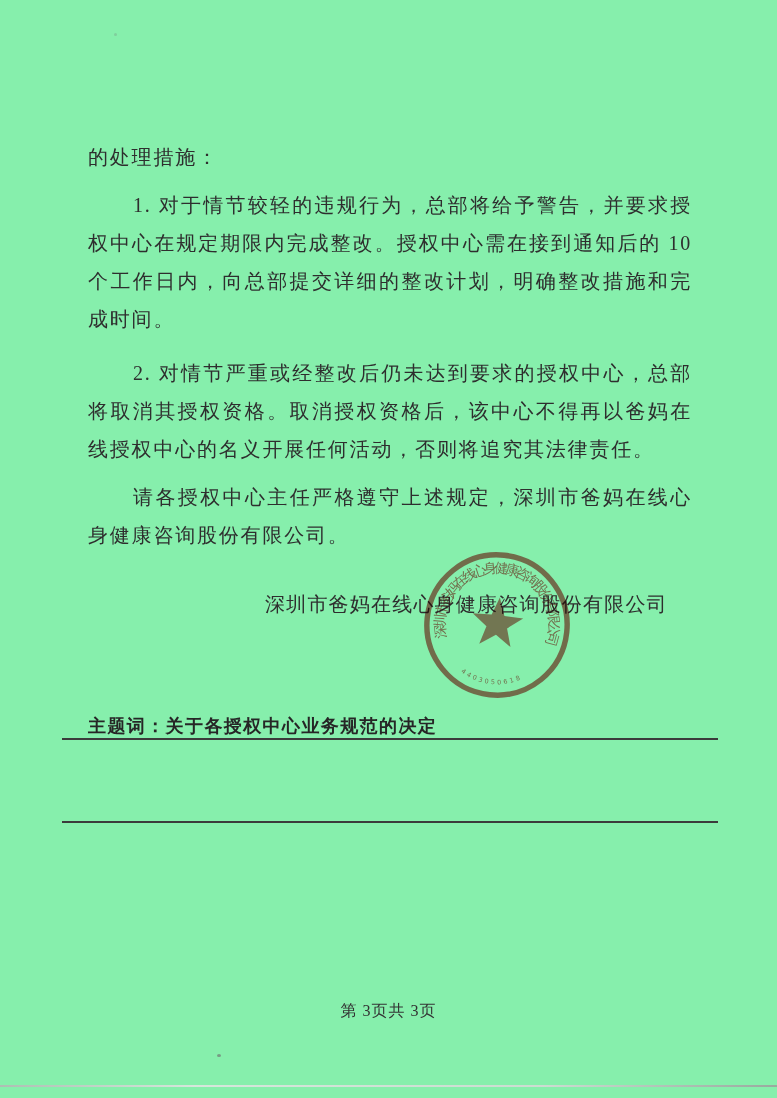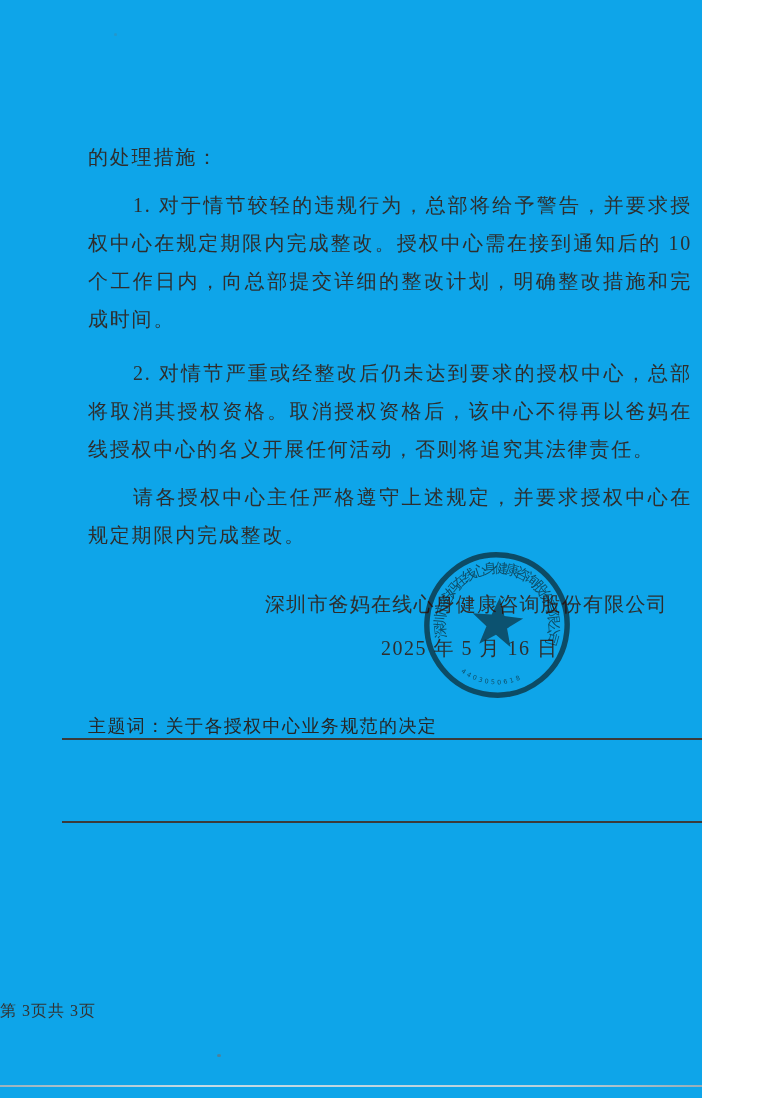--- a/index.html
+++ b/index.html
@@ -1,19 +1,19 @@
 <!DOCTYPE html>
 <html><head>
 <meta charset="utf-8">
 <style>
   html,body{margin:0;padding:0;background:#ffffff;}
   .page{
     position:relative;
-    width:702px;height:1098px;
-    background:#0ea5e9;
+    width:777px;height:1098px;
+    background:#86efac;
     overflow:hidden;
     font-family:"Liberation Serif","DejaVu Serif",serif;
     color:#2d2d2d;
   }
   .body-text{
     position:absolute;
     left:88px;width:604px;
     font-size:20px;line-height:38px;
     letter-spacing:1.8px;
     text-align:justify;
@@ -31,49 +31,48 @@
   .seal{
     position:absolute;top:546px;left:418px;
     width:158px;height:158px;
     mix-blend-mode:multiply;
     opacity:0.88;
   }
   .footer-row{
     position:absolute;left:88px;
     font-size:18px;letter-spacing:1px;white-space:nowrap;color:#262626;
   }
-  .footer-row.bold{font-weight:normal;letter-spacing:1.4px;text-align:right;}
+  .footer-row.bold{font-weight:bold;letter-spacing:1.4px;text-align:right;}
   .rule{
     position:absolute;left:62px;width:656px;height:2px;background:#3b3b3b;
   }
   .page-number{
     position:absolute;top:1001px;left:0;width:777px;
-    text-align:left;font-size:16px;letter-spacing:1px;color:#333;
+    text-align:center;font-size:16px;letter-spacing:1px;color:#333;
   }
   .scan-line{
     position:absolute;top:1085px;left:0;width:777px;height:2px;
     background:linear-gradient(90deg,#b5b5b5,#e4e4e4 25%,#d8d8d8 70%,#9d9d9d);
     opacity:.85;
   }
   .speck{
     position:absolute;border-radius:50%;background:#6f6f6f;opacity:.65;
   }
 </style>
 </head>
 <body>
 
 <div class="page">
 
   <div class="body-text" style="top:138px">的处理措施：</div>
   <div class="body-text para" style="top:186px">1. 对于情节较轻的违规行为，总部将给予警告，并要求授权中心在规定期限内完成整改。授权中心需在接到通知后的 10 个工作日内，向总部提交详细的整改计划，明确整改措施和完成时间。</div>
   <div class="body-text para" style="top:354px">2. 对情节严重或经整改后仍未达到要求的授权中心，总部将取消其授权资格。取消授权资格后，该中心不得再以爸妈在线授权中心的名义开展任何活动，否则将追究其法律责任。</div>
-  <div class="body-text para" style="top:478px">请各授权中心主任严格遵守上述规定，并要求授权中心在规定期限内完成整改。</div>
+  <div class="body-text para" style="top:478px">请各授权中心主任严格遵守上述规定，深圳市爸妈在线心身健康咨询股份有限公司。</div>
 
   <div class="sign-company">深圳市爸妈在线心身健康咨询股份有限公司</div>
-  <div class="sign-date">2025 年 5 月 16 日</div>
 
   <svg class="seal" viewBox="0 0 160 160" aria-hidden="true">
     <g transform="rotate(6 80 80)">
       <defs>
         <path id="sealArcTop" d="M30.2,98.1 A53,53 0 1 1 129.8,98.1" fill="none"></path>
         <path id="sealArcBottom" d="M25.6,105.4 A60,60 0 0 0 134.4,105.4" fill="none"></path>
       </defs>
       <circle cx="80" cy="80" r="71" fill="none" stroke-width="5.5" opacity="0.85" stroke="#c8433c"></circle>
       <polygon points="80,52 86.5,70.1 105.7,70.7 90.5,82.4 95.9,100.8 80,90 64.1,100.8 69.5,82.4 54.3,70.7 73.5,70.1" opacity="0.78" fill="#c8433c"></polygon>
       <text font-size="14" opacity="0.82" font-family="&quot;Liberation Serif&quot;,&quot;DejaVu Serif&quot;,serif" fill="#c8433c">

